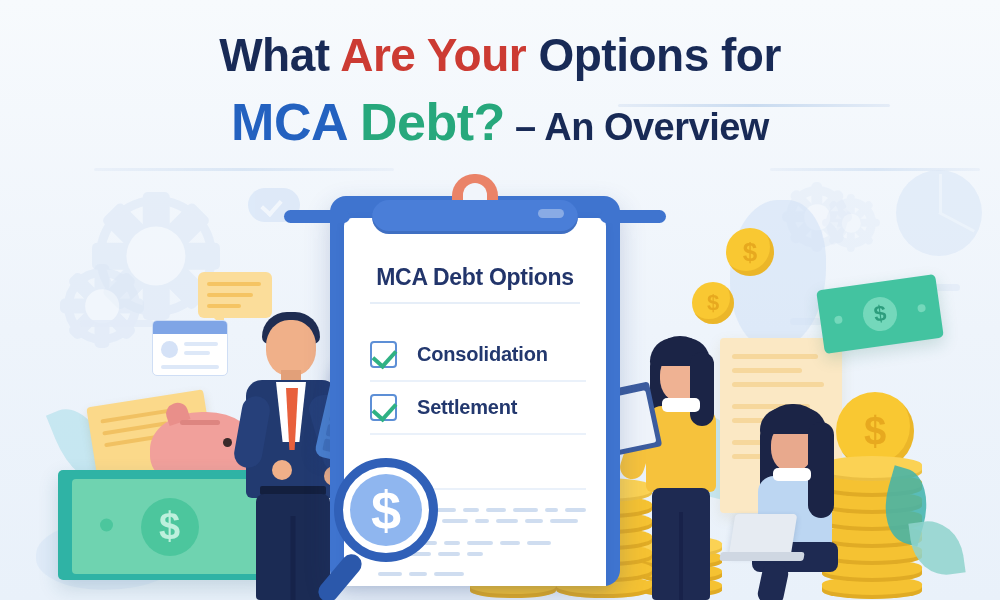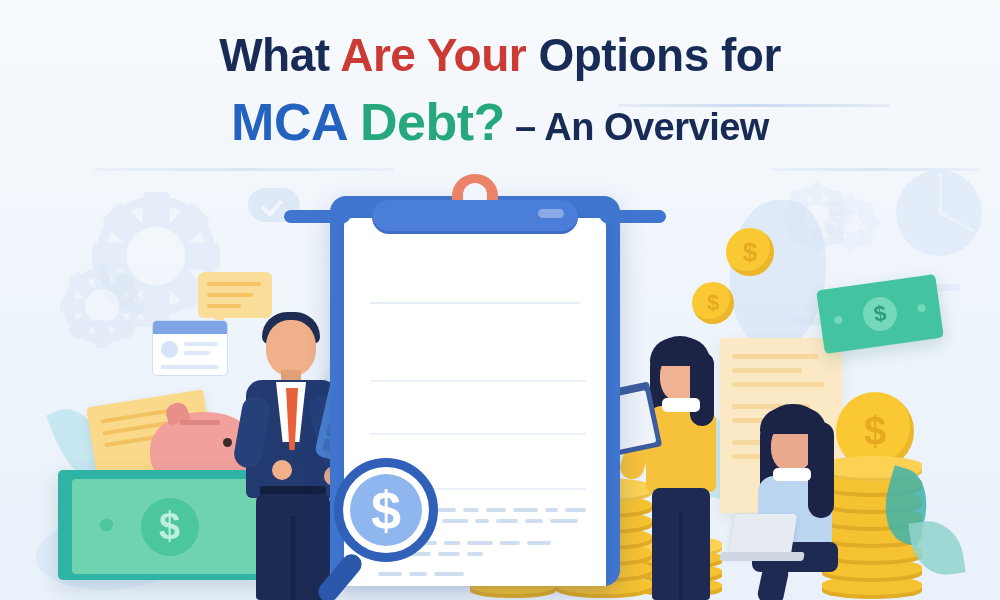--- a/index.html
+++ b/index.html
@@ -309,23 +309,32 @@
   </div>
 
   <div class="bigcoin" style="left:726px;top:228px;width:48px;height:48px;font-size:26px;">$</div>
   <div class="bigcoin" style="left:692px;top:282px;width:42px;height:42px;font-size:22px;">$</div>
 
   <div id="clipboard">
     <div class="cb-board"></div>
     <div class="cb-arm l"></div>
     <div class="cb-arm r"></div>
     <div class="cb-paper">
+      <div id="cbTitle">MCA Debt Options</div>
       <div class="cb-divider" style="top:84px;"></div>
 
       <div class="check-list">
+        <div class="check-row">
+          <span class="chkbox"></span>
+          <span class="chk-label">Consolidation</span>
+        </div>
+        <div class="check-row">
+          <span class="chkbox"></span>
+          <span class="chk-label">Settlement</span>
+        </div>
       </div>
       <div class="row-rule" style="top:162px;"></div>
       <div class="row-rule" style="top:215px;"></div>
       <div class="row-rule" style="top:270px;"></div>
 
       <div class="ghost-lines">
         <div class="gl-row">
             <i class="gl" style="width:26px"></i>
             <i class="gl" style="width:16px"></i>
             <i class="gl" style="width:30px"></i>

